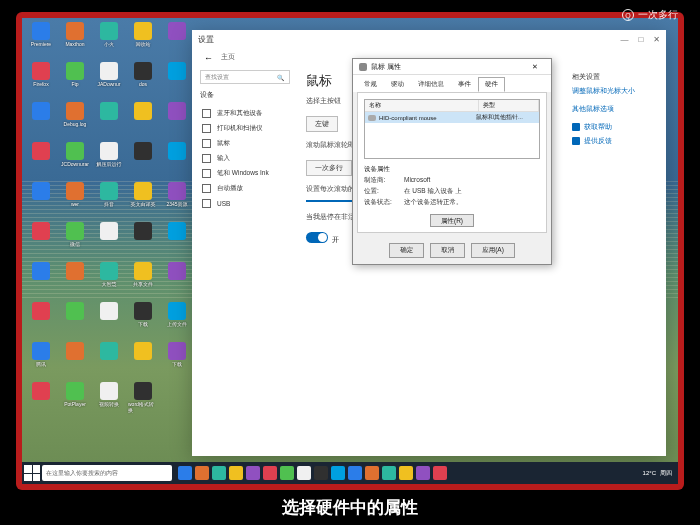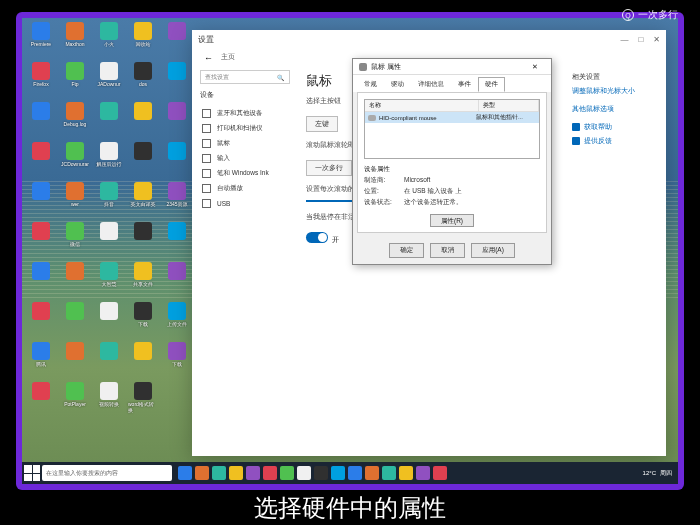--- a/index.html
+++ b/index.html
@@ -1,17 +1,17 @@
 <!DOCTYPE html>
 <html><head>
 <meta charset="utf-8">
 <style>
 *{margin:0;padding:0;box-sizing:border-box;font-family:"Microsoft YaHei","Segoe UI",sans-serif;-webkit-font-smoothing:antialiased}
 body{width:700px;height:525px;overflow:hidden;background:#000;position:relative}
-.frame{position:absolute;top:12px;left:16px;width:668px;height:478px;background:#6d28d9;border-radius:6px;overflow:hidden}
+.frame{position:absolute;top:12px;left:16px;width:668px;height:478px;background:#b91c1c;border-radius:6px;overflow:hidden}
 .screen{position:absolute;top:6px;left:6px;right:6px;bottom:6px;background:linear-gradient(180deg,#4a7ba8 0%,#3a6a95 35%,#5d8f6f 55%,#7a9a5f 75%,#6a8a52 100%);overflow:hidden}
 .wallpaper-bars{position:absolute;top:35%;left:0;right:0;height:25%;background:repeating-linear-gradient(0deg,rgba(255,240,200,0.18) 0 1px,transparent 1px 4px)}
 .desktop-icons{position:absolute;top:4px;left:4px;display:grid;grid-template-columns:repeat(5,30px);grid-auto-rows:38px;gap:2px 4px}
 .di{display:flex;flex-direction:column;align-items:center;font-size:5px;color:#fff;text-shadow:0 0 2px #000;cursor:pointer}
 .di .ic{width:18px;height:18px;border-radius:3px;margin-bottom:1px}
 .c1{background:#2b7de9}.c2{background:#e07030}.c3{background:#2db8a0}.c4{background:#f0c020}.c5{background:#9050c0}.c6{background:#e04050}.c7{background:#50c050}.c8{background:#f0f0f0}.c9{background:#303030}.c10{background:#00a0e0}
 .taskbar{position:absolute;bottom:0;left:0;right:0;height:22px;background:#1a2533;display:flex;align-items:center;padding:0 2px;gap:2px}
 .start{width:16px;height:16px;display:grid;grid-template-columns:1fr 1fr;grid-template-rows:1fr 1fr;gap:1px}
 .start div{background:#fff}
 .searchbox{width:130px;height:16px;background:#fff;border-radius:2px;font-size:6px;color:#666;display:flex;align-items:center;padding-left:4px}
@@ -58,21 +58,21 @@
 .dlg-section .lbl{font-size:6.5px;margin:2px 0}
 .dlg-row{display:flex;font-size:6.5px;margin:2px 0}
 .dlg-row .k{width:40px;color:#333}
 .dlg-row .v{color:#333}
 .dlg-btn{border:1px solid #999;background:#e8e8e8;padding:2px 10px;font-size:6.5px;cursor:pointer}
 .dlg-btn-row{text-align:center;margin-top:10px}
 .dlg-foot{display:flex;justify-content:center;gap:6px;padding:6px}
 .watermark{position:absolute;top:8px;right:22px;color:#fff;font-size:10px;display:flex;align-items:center;gap:4px;opacity:0.9}
 .watermark .wl{width:12px;height:12px;border:1.5px solid #fff;border-radius:50%;display:flex;align-items:center;justify-content:center;font-size:7px}
 .caption{position:absolute;bottom:0;left:0;right:0;height:35px;display:flex;align-items:center;justify-content:center;background:linear-gradient(transparent,rgba(0,0,0,0.5))}
-.caption span{color:#fff;font-size:24px;font-weight:400;text-shadow:0 1px 3px rgba(0,0,0,0.8)}
+.caption span{color:#fff;font-size:17px;font-weight:700;text-shadow:0 1px 3px rgba(0,0,0,0.8)}
 </style>
 </head>
 <body>
 
 <div class="frame">
 <div class="screen">
 <div class="wallpaper-bars"></div>
 
 <div class="desktop-icons" id="dicons">
         <div class="di">

